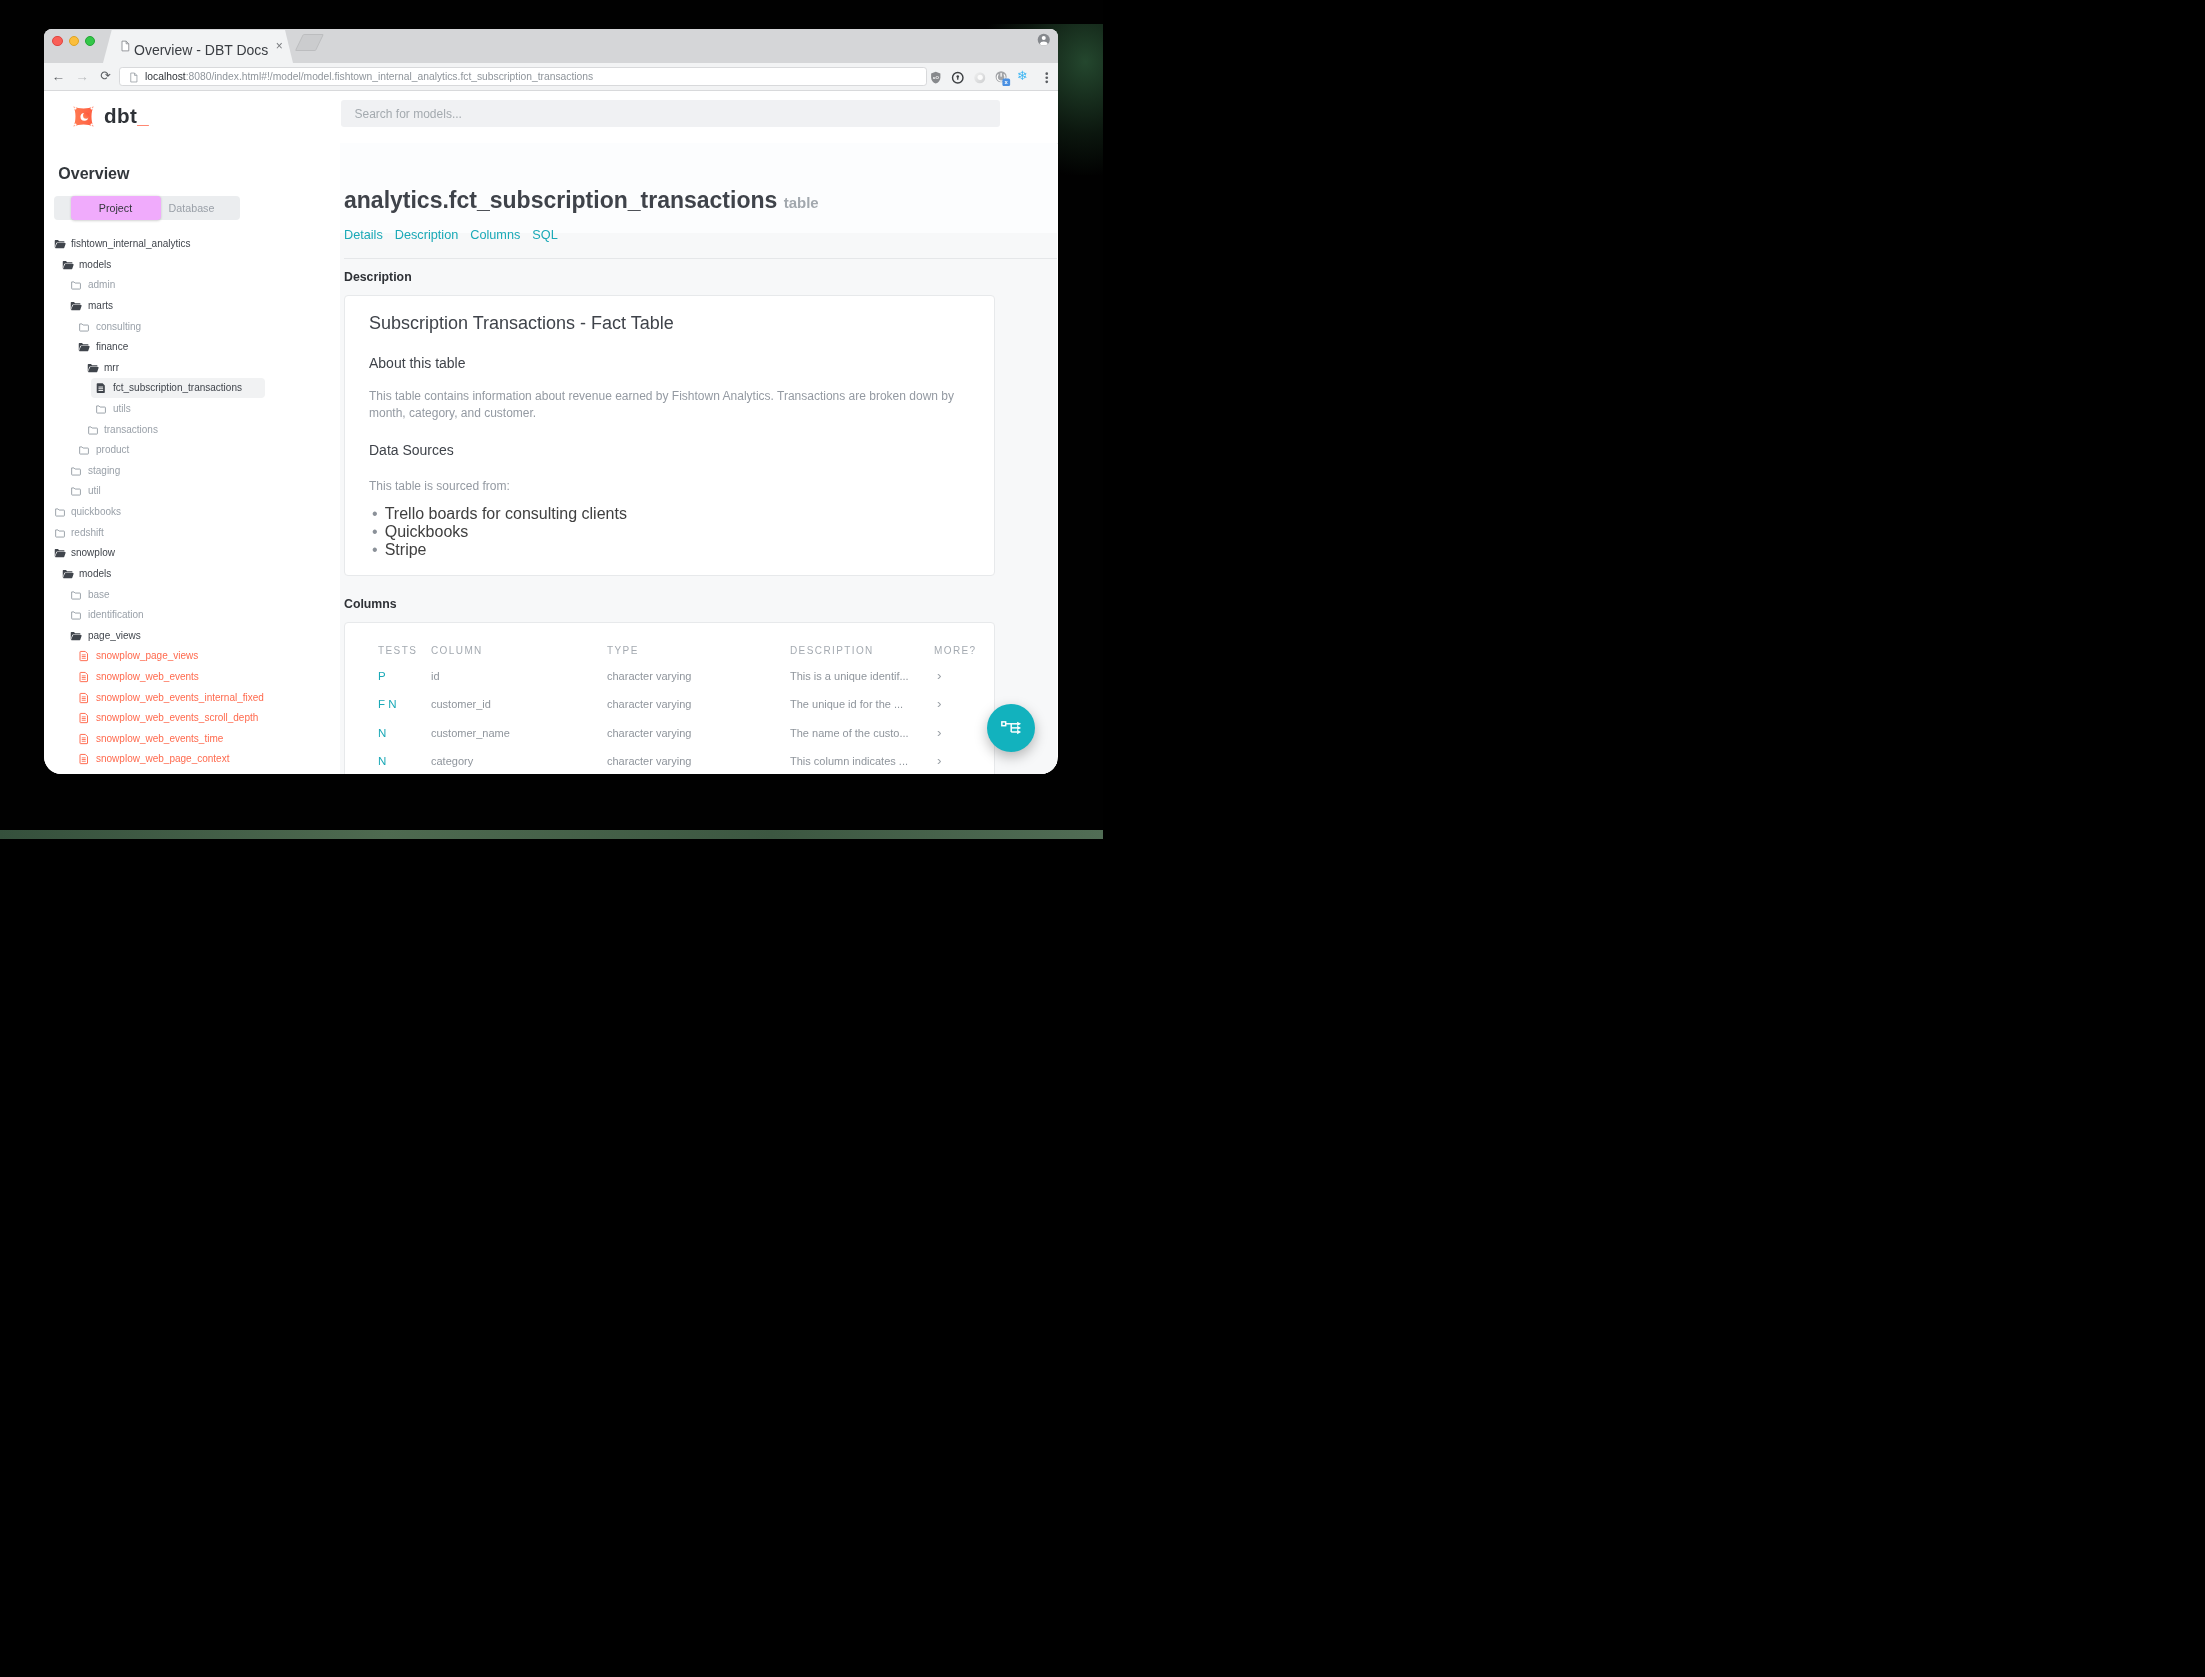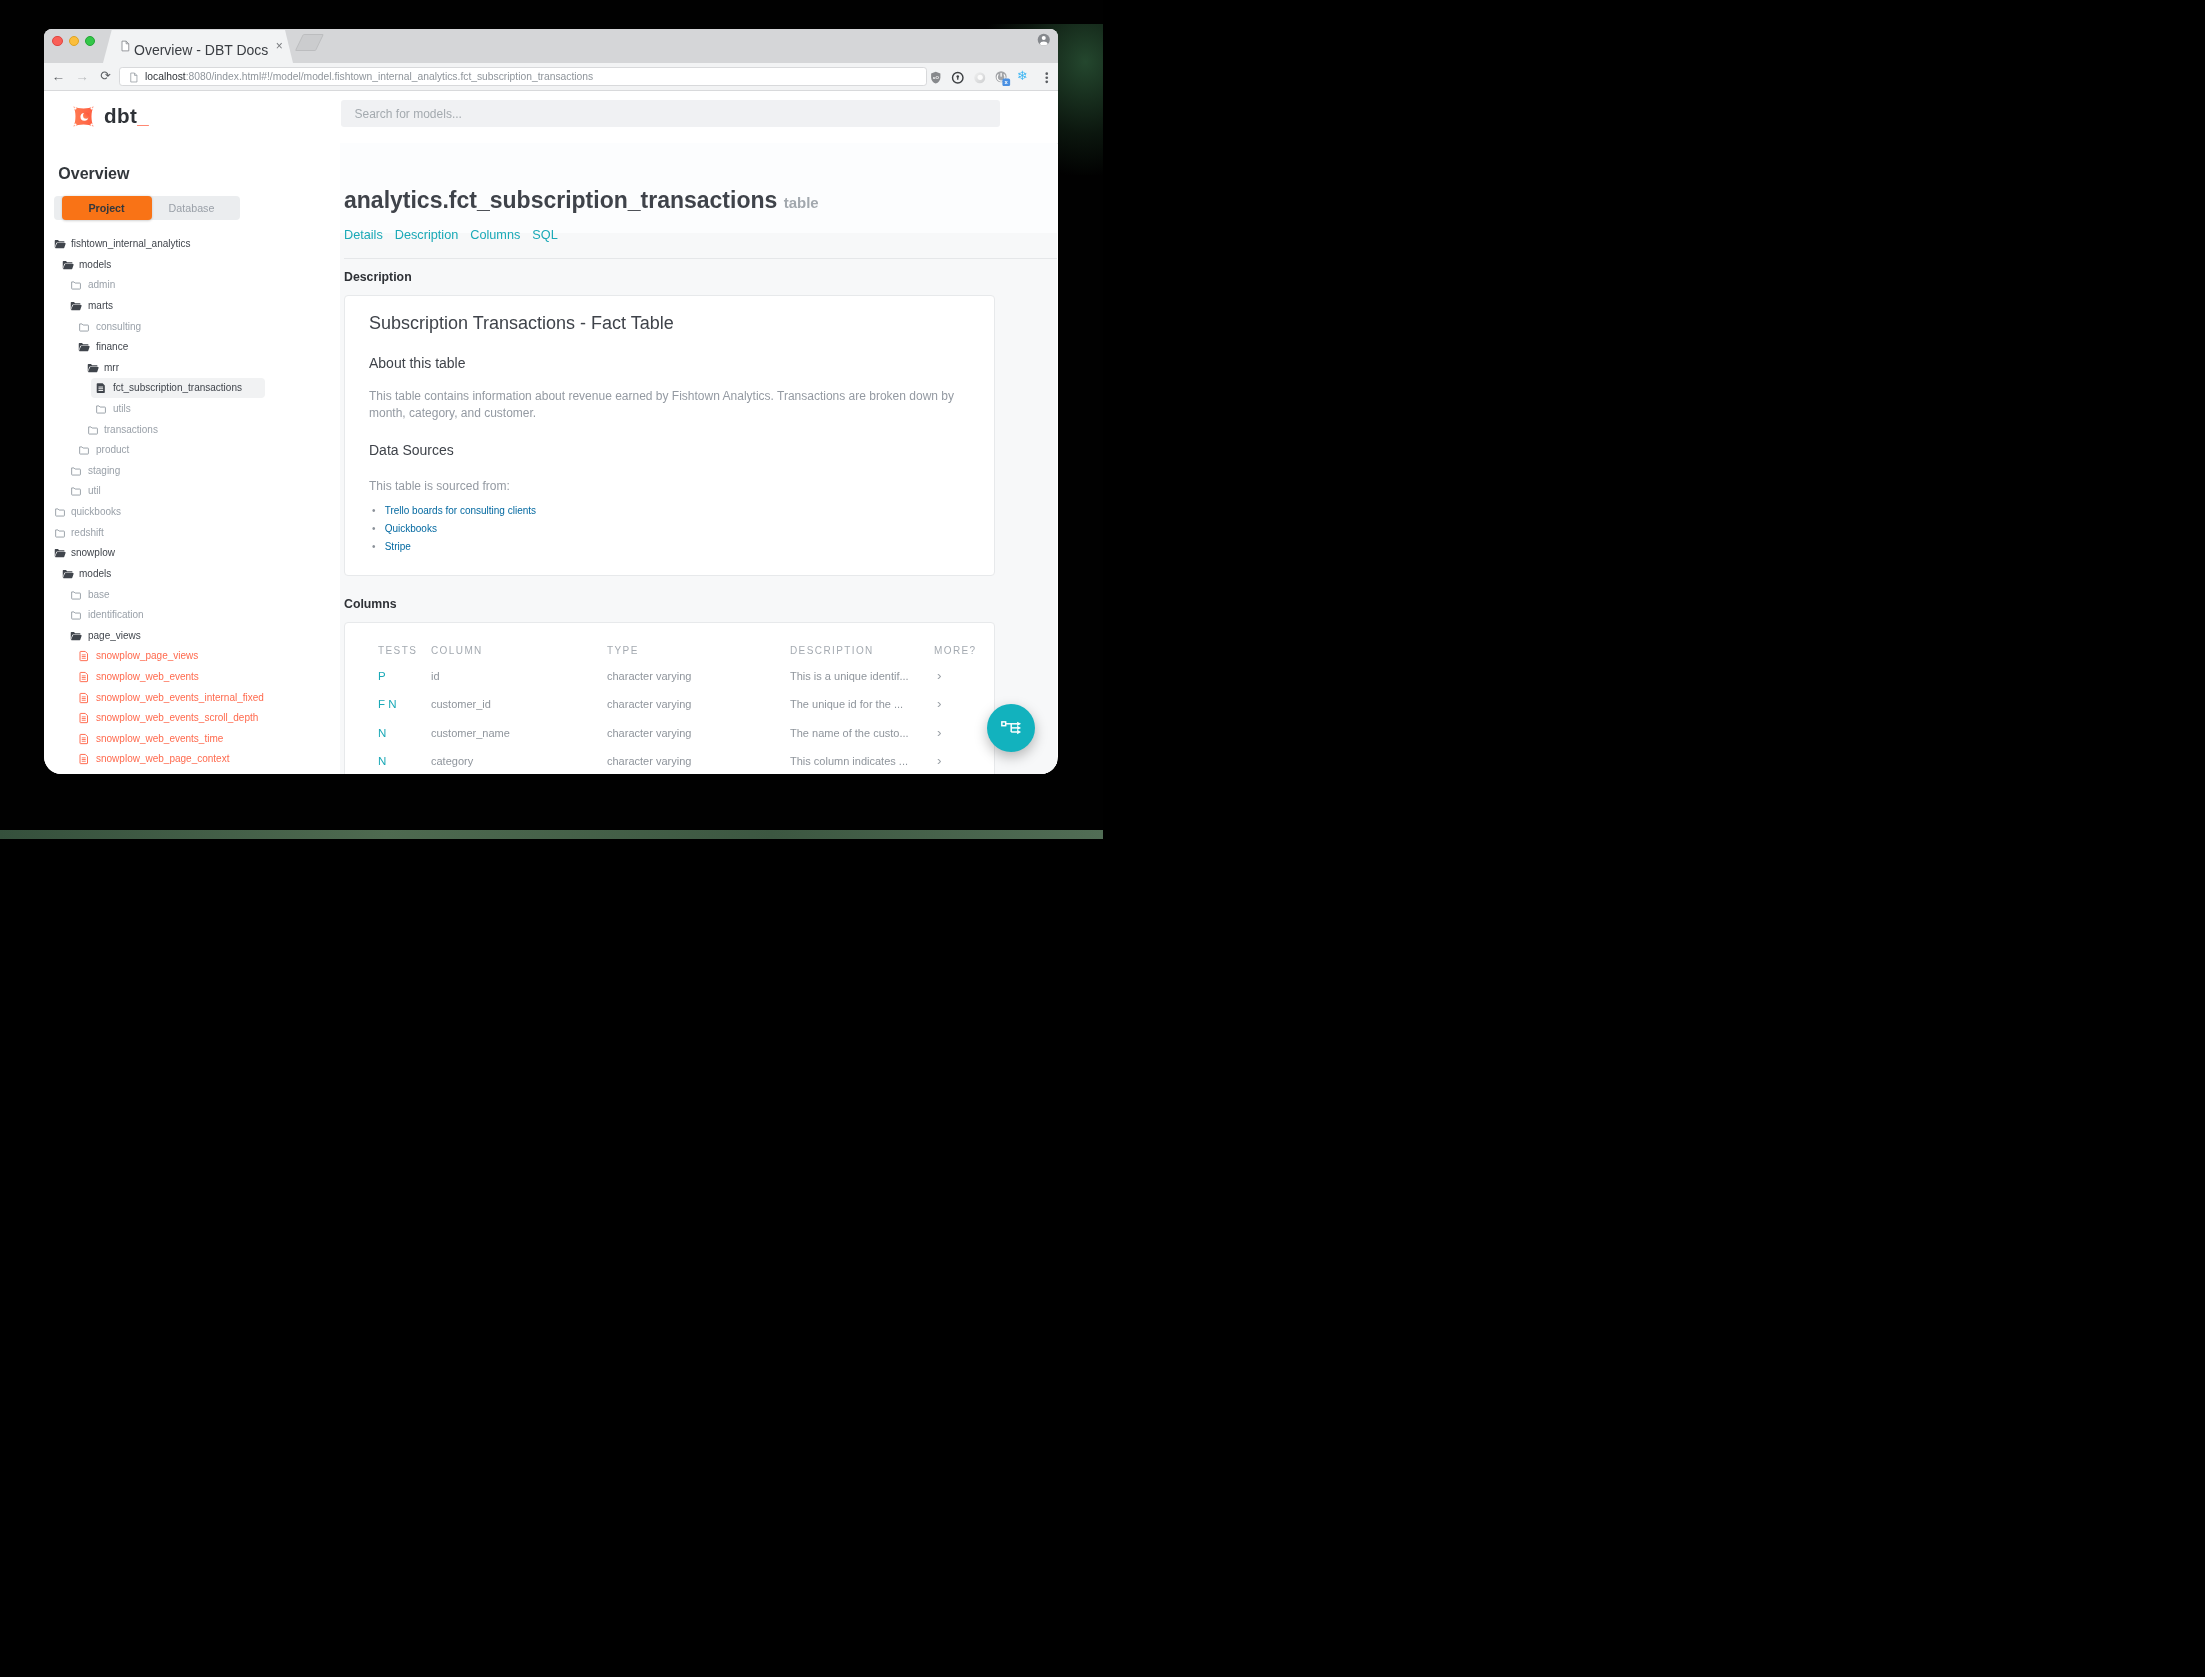--- a/index.html
+++ b/index.html
@@ -64,21 +64,21 @@
     font-family:"Liberation Sans", sans-serif; }
   .search::placeholder { color:#a4aaaf; }
 
   
   .content { position:absolute; left:0; top:114px; width:100%; height:631px; }
   .sidebar { position:absolute; left:0; top:0; width:296px; height:631px; background:#fff; }
   .sb-heading { position:absolute; left:14.3px; top:22px; font-size:16px; font-weight:700; color:#33373c; }
   .segctl { position:absolute; left:9.5px; top:53px; width:186px; height:24px; background:#ebedef;
     border-radius:4px; }
   .seg { position:absolute; top:0; height:24px; line-height:24px; text-align:center; font-size:10.7px; }
-  .seg.active { left:8px; width:90px; background:#f97316; border-radius:4px; font-weight:700; color:#33373c;
+  .seg.active { left:17px; width:90px; background:#f0abfc; border-radius:4px; font-weight:400; color:#33373c;
     box-shadow:0 0.8px 2.4px rgba(0,0,0,.18); }
   .seg.idle { left:90px; width:96px; color:#9aa0a8; }
 
   .tree { position:absolute; left:0; top:0; width:296px; height:631px; }
   .trow { position:absolute; left:0; width:296px; height:20.6px; }
   .trow .hl { position:absolute; left:47px; top:0; width:174px; height:20.6px; background:#f1f2f3; border-radius:4px; }
   .ticon { position:absolute; top:4.4px; width:12px; height:12px; }
   .ticon svg { width:12px; height:12px; display:block; }
   .tlabel { position:absolute; top:4.8px; font-size:10px; white-space:nowrap; }
   .tone-dark  { color:#40454c; }
@@ -100,21 +100,21 @@
   .card1 { top:152px; height:281px; }
   .card2 { top:479px; height:198px; }
 
   .doc-title { position:absolute; left:24px; top:17.4px; font-size:18px; color:#3f434a; }
   .doc-h2 { position:absolute; left:24px; font-size:14px; color:#3f434a; }
   .h2-about { top:59px; } .h2-sources { top:146px; }
   .doc-p { position:absolute; left:24px; font-size:12px; color:#949aa2; line-height:17px; }
   .p-about { top:92px; width:593px; }
   .p-sources { top:182px; }
   .bullets { position:absolute; left:27px; top:209px; }
-  .bullet { position:relative; height:18px; font-size:10px; color:#0369a1; padding-left:12.7px; white-space:nowrap; }
+  .bullet { position:relative; height:18px; font-size:16px; color:#404040; padding-left:12.7px; white-space:nowrap; }
   .bullet::before { content:"•"; position:absolute; left:0; color:#8b9199; }
 
   .thead span { position:absolute; top:22px; font-size:10px; letter-spacing:1.4px; color:#a4aab1; }
   .c-tests { left:33px; } .c-col { left:86px; } .c-type { left:262px; } .c-desc { left:445px; } .c-more { left:589px; }
   .trowt { position:absolute; left:0; width:100%; height:17.4px; }
   .trowt span { position:absolute; top:0; font-size:11px; color:#8f959c; white-space:nowrap; }
   .trowt .tests { color:#1aa9b7; font-size:11.5px; }
   .trowt .chev { left:592px; color:#9aa0a6; font-size:13.5px; top:-1.6px; }
 
   .fab { position:absolute; left:943px; top:675px; width:48px; height:48px; border-radius:50%;

